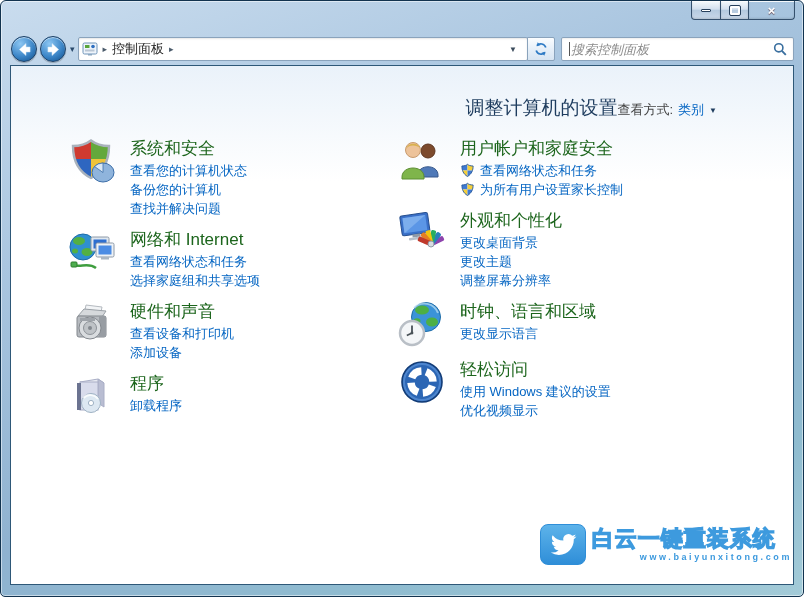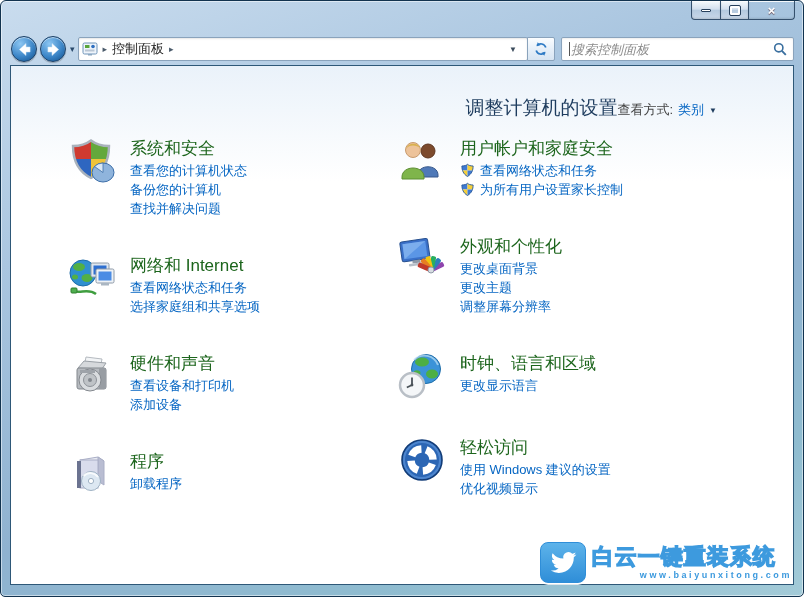--- a/index.html
+++ b/index.html
@@ -64,36 +64,36 @@
     border:1px solid #2e5878; }
   .content-header{ display:flex; justify-content:flex-end; align-items:baseline;
     padding:23px 76px 16px 57px; }
   .page-title{ font-size:19px; color:#1e3c5e; }
   .view-by{ font-size:13px; display:flex; align-items:center; gap:5px;margin-top:12px; }
   .view-by-label{ color:#444; }
   .view-by-value{ color:#0666c3; cursor:pointer; }
   .view-by-arrow{ font-size:8px; color:#1e3c5e; }
 
   .cols{ display:flex; padding-left:57px; }
-  .col{ display:flex; flex-direction:column;gap:26px; }
+  .col{ display:flex; flex-direction:column; }
   .col-left{ width:334px; }
   .col-right{ width:400px; }
 
   .section{ display:flex; margin-bottom:10px; }
   .cat-icon{ width:48px; height:48px; flex:none; margin-right:14px; cursor:pointer; }
   .cat-body{ padding-top:1px; }
   .cat-title{ display:inline-block; font-size:17px; line-height:22px; color:#1c651c;
     text-decoration:none; cursor:pointer; }
   .cat-links{ margin-top:1px; }
   .cat-link{ display:flex; align-items:center; font-size:13px; line-height:19px;
     color:#0666c3; text-decoration:none; cursor:pointer; }
   .uac{ width:15px; height:15px; flex:none; margin-right:5px; }
 
   
-  .watermark{ position:absolute; right:1px; bottom:1px; display:flex; align-items:center;justify-content:space-between; }
+  .watermark{ position:absolute; right:1px; bottom:19px; display:flex; align-items:center;justify-content:space-between; }
   .wm-logo{ width:46px; height:41px; border-radius:8px; flex:none;
     background:linear-gradient(#5db3ea,#2f8ed8); border:1px solid #2f8ed8;
     display:flex; align-items:center; justify-content:center;
     box-shadow:0 0 0 2px rgba(255,255,255,.85); }
   .wm-text{ margin-left:6px; text-align:left; }
   .wm-title{ font-size:22px; font-weight:bold; letter-spacing:1px; color:#eef8ff;
     -webkit-text-stroke:1.3px #3d9ade; line-height:1.1; white-space:nowrap; }
   .wm-domain{ font-size:9px; font-weight:bold; color:#3d9ade; letter-spacing:2.6px; margin-top:1px;margin-left:48px; }
 </style>
 </head>

